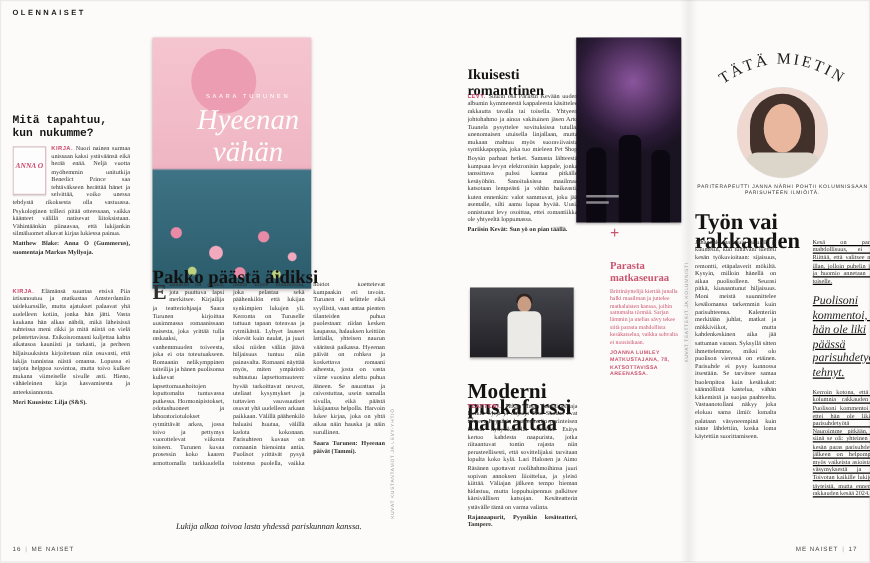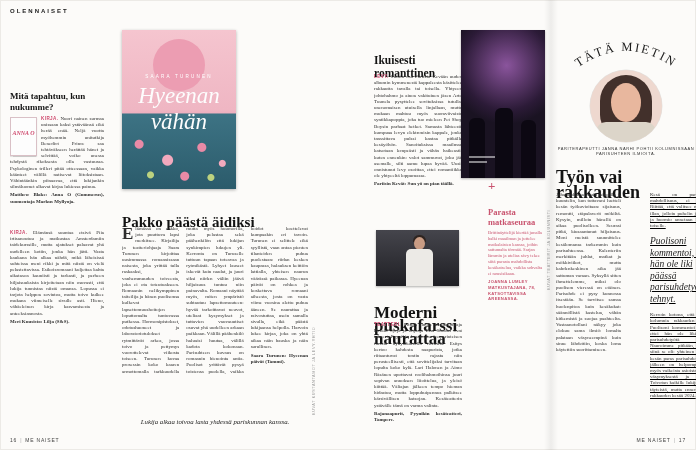--- a/index.html
+++ b/index.html
@@ -6,31 +6,31 @@
   body{width:696px;height:450px;background:#e3e1dd;font-family:"Liberation Serif",serif;}
   .spread{position:relative;width:696px;height:450px;background:#fcfbf9;overflow:hidden;box-shadow:inset 0 0 0 1px #eceae6;}
   .gutter{position:absolute;left:544px;top:0;width:14px;height:100%;background:linear-gradient(90deg,rgba(0,0,0,0),rgba(0,0,0,.06) 50%,rgba(0,0,0,0));}
 
   .kicker{position:absolute;left:10px;top:8px;font-family:"Liberation Sans",sans-serif;font-weight:bold;font-size:6px;letter-spacing:2px;color:#1b1b1b;}
 
   
   .sb{position:absolute;width:94px;overflow:hidden;}
   .sb1{left:10px;top:82px;height:144px;}
   .sb2{left:10px;top:230px;height:192px;}
-  .sb-heading{font-weight:bold;font-size:9px;line-height:10.5px;color:#141414;margin-bottom:4px;}
+  .sb-heading{font-weight:bold;font-size:9px;line-height:10.5px;color:#141414;margin-bottom:4px;font-family:Liberation Mono, monospace;}
   .small{font-size:5px;line-height:6.2px;color:#2e2e2e;text-align:justify;margin:0;}
   .label{font-family:"Liberation Sans",sans-serif;font-weight:bold;font-size:4.6px;color:#cf4a6e;letter-spacing:.4px;}
   .credit{font-weight:bold;}
   .sb-credit{margin-top:2px;}
   .thumb{float:left;width:25px;height:37px;margin:1px 4px 1px 0;background:#fdfdfd;border:.5px solid #d9c0c6;box-shadow:0 .5px 1px rgba(0,0,0,.2);text-align:center;}
   .thumb-title{font-weight:bold;font-style:italic;font-size:6px;color:#cf4a6e;padding-top:12px;display:block;}
 
   
-  .cover{position:absolute;left:122px;top:30px;width:114px;height:159px;box-shadow:0 1px 3px rgba(0,0,0,.3);overflow:hidden;
-    background:linear-gradient(180deg,#f5c5cf 0%,#efb6c3 50%,#eeb0bf 52%,#3d7384 53%,#2b5b6b 100%);}
+  .cover{position:absolute;left:122px;top:30px;width:114px;height:201px;box-shadow:0 1px 3px rgba(0,0,0,.3);overflow:hidden;
+    background:linear-gradient(180deg,#f5c5cf 0%,#efb6c3 50%,#eeb0bf 52%,#3d7384 53%,#2b5b6b 100%);padding-left:13px;}
   .sun{position:absolute;left:31px;top:9px;width:52px;height:52px;border-radius:50%;background:#ec9db2;}
   .flora{position:absolute;bottom:0;left:0;width:100%;height:64px;background:
     radial-gradient(circle at 15% 30%, #e98aa6 0 4px, transparent 5px),
     radial-gradient(circle at 40% 55%, #f2a9bd 0 5px, transparent 6px),
     radial-gradient(circle at 70% 35%, #e98aa6 0 4px, transparent 5px),
     radial-gradient(circle at 88% 60%, #f2a9bd 0 3px, transparent 4px),
     radial-gradient(circle at 55% 80%, #e98aa6 0 4px, transparent 5px),
     radial-gradient(circle at 25% 78%, #bcd27f 0 3px, transparent 4px),
     radial-gradient(circle at 78% 82%, #bcd27f 0 3px, transparent 4px);}
   .cover-author{position:absolute;top:44px;width:100%;text-align:center;font-family:"Liberation Sans",sans-serif;font-size:4.6px;letter-spacing:2.2px;color:#fff;}

